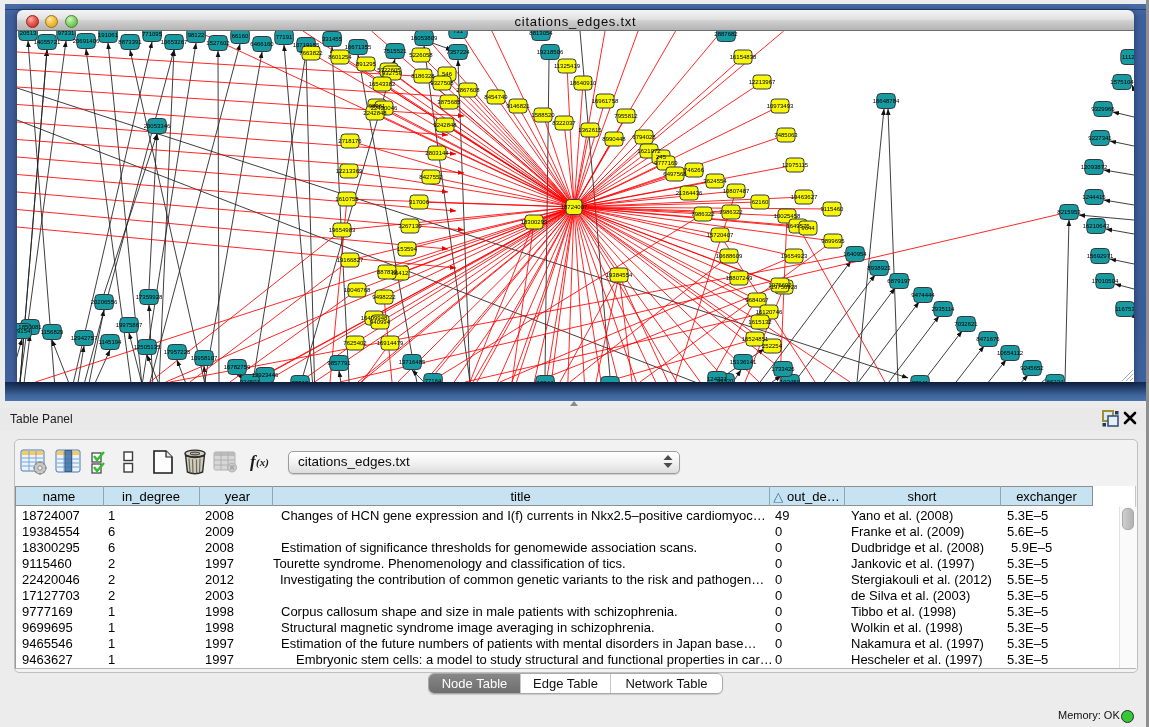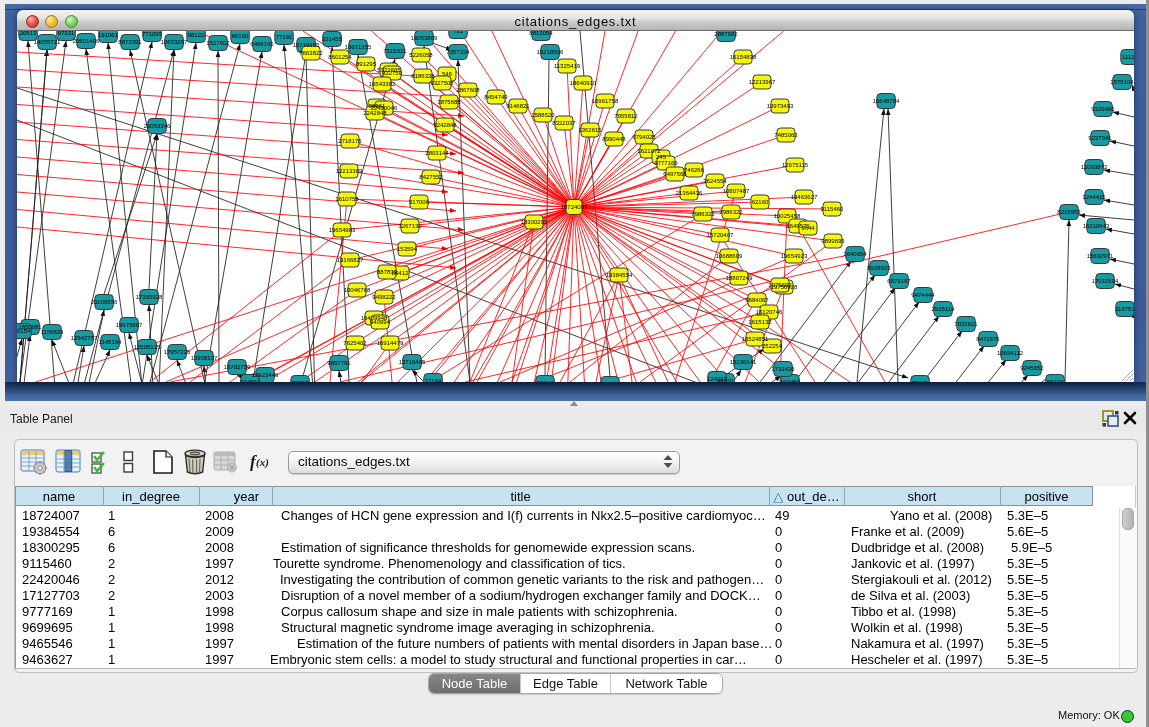--- a/index.html
+++ b/index.html
@@ -709,53 +709,53 @@
 <div class="abs" id="dd"></div>
 <div class="abs" id="ddtext">citations_edges.txt</div>
 <svg width="12" height="14" style="position:absolute;left:662px;top:455px">
  <path d="M6 0 L10.5 5 L1.5 5 z" fill="#4c4c4c"></path>
  <path d="M6 13 L10.5 8 L1.5 8 z" fill="#4c4c4c"></path>
 </svg>
 <div class="abs" id="tablewrap"></div>
 <div class="abs" id="thead"></div>
 <div class="th" style="left:15px;width:88px">name</div>
 <div class="th" style="left:103px;width:96px">in_degree</div>
-<div class="th" style="left:210px;width:73px">year</div>
+<div class="th" style="left:201px;width:73px">year</div>
 <div class="th" style="left:272px;width:497px">title</div>
 <div class="th" style="left:769px;width:75px"><span style="color:#2e6f8e">△</span> out_de…</div>
 <div class="th" style="left:844px;width:156px">short</div>
-<div class="th" style="left:1000px;width:93px">positive</div>
+<div class="th" style="left:1000px;width:93px">exchanger</div>
 <div class="thsep" style="left:103px"></div>
 <div class="thsep" style="left:199px"></div>
 <div class="thsep" style="left:272px"></div>
 <div class="thsep" style="left:769px"></div>
 <div class="thsep" style="left:844px"></div>
 <div class="thsep" style="left:1000px"></div>
 <div class="row" style="top:507px">
     <span style="left:22px">18724007</span>
     <span style="left:108px">1</span>
     <span style="left:205px">2008</span>
     <span style="left:281px">Changes of HCN gene expression and I(f) currents in Nkx2.5–positive cardiomyoc…</span>
     <span style="left:775px">49</span>
-    <span style="left:890px">Yano et al. (2008)</span>
+    <span style="left:851px">Yano et al. (2008)</span>
     <span style="left:1007px">5.3E–5</span>
   </div>
 <div class="row" style="top:523px">
     <span style="left:22px">19384554</span>
     <span style="left:108px">6</span>
     <span style="left:205px">2009</span>
     <span style="left:775px">0</span>
     <span style="left:851px">Franke et al. (2009)</span>
     <span style="left:1007px">5.6E–5</span>
   </div>
 <div class="row" style="top:539px">
     <span style="left:22px">18300295</span>
     <span style="left:108px">6</span>
     <span style="left:205px">2008</span>
-    <span style="left:281px">Estimation of significance thresholds for genomewide expression scans.</span>
+    <span style="left:281px">Estimation of significance thresholds for genomewide association scans.</span>
     <span style="left:775px">0</span>
     <span style="left:851px">Dudbridge et al. (2008)</span>
     <span style="left:1011px">5.9E–5</span>
   </div>
 <div class="row" style="top:555px">
     <span style="left:22px">9115460</span>
     <span style="left:108px">2</span>
     <span style="left:205px">1997</span>
     <span style="left:273px">Tourette syndrome. Phenomenology and classification of tics.</span>
     <span style="left:775px">0</span>
@@ -768,21 +768,20 @@
     <span style="left:205px">2012</span>
     <span style="left:280px">Investigating the contribution of common genetic variants to the risk and pathogen…</span>
     <span style="left:775px">0</span>
     <span style="left:851px">Stergiakouli et al. (2012)</span>
     <span style="left:1007px">5.5E–5</span>
   </div>
 <div class="row" style="top:587px">
     <span style="left:22px">17127703</span>
     <span style="left:108px">2</span>
     <span style="left:205px">2003</span>
-    <span style="left:281px">Disruption of a novel member of a sodium/hydrogen exchanger family and DOCK…</span>
     <span style="left:775px">0</span>
     <span style="left:851px">de Silva et al. (2003)</span>
     <span style="left:1007px">5.3E–5</span>
   </div>
 <div class="row" style="top:603px">
     <span style="left:22px">9777169</span>
     <span style="left:108px">1</span>
     <span style="left:205px">1998</span>
     <span style="left:281px">Corpus callosum shape and size in male patients with schizophrenia.</span>
     <span style="left:775px">0</span>
@@ -795,30 +794,30 @@
     <span style="left:205px">1998</span>
     <span style="left:281px">Structural magnetic syndrome image averaging in schizophrenia.</span>
     <span style="left:775px">0</span>
     <span style="left:851px">Wolkin et al. (1998)</span>
     <span style="left:1007px">5.3E–5</span>
   </div>
 <div class="row" style="top:635px">
     <span style="left:22px">9465546</span>
     <span style="left:108px">1</span>
     <span style="left:205px">1997</span>
-    <span style="left:297px">Estimation of the future numbers of patients with mental disorders in Japan base…</span>
+    <span style="left:281px">Estimation of the future numbers of patients with mental disorders in Japan base…</span>
     <span style="left:775px">0</span>
     <span style="left:851px">Nakamura et al. (1997)</span>
     <span style="left:1007px">5.3E–5</span>
   </div>
 <div class="row" style="top:651px">
     <span style="left:22px">9463627</span>
     <span style="left:108px">1</span>
     <span style="left:205px">1997</span>
-    <span style="left:270px">Embryonic stem cells: a model to study structural and functional properties in car…</span>
+    <span style="left:296px">Embryonic stem cells: a model to study structural and functional properties in car…</span>
     <span style="left:775px">0</span>
     <span style="left:851px">Hescheler et al. (1997)</span>
     <span style="left:1007px">5.3E–5</span>
   </div>
 <div class="abs" id="sbtrack"></div>
 <div class="abs" id="sbthumb"></div>
 <div class="abs" id="tabs">
  <div class="tab t1 sel">Node Table</div>
     <div class="tabsep"></div>
  <div class="tab t2">Edge Table</div>

